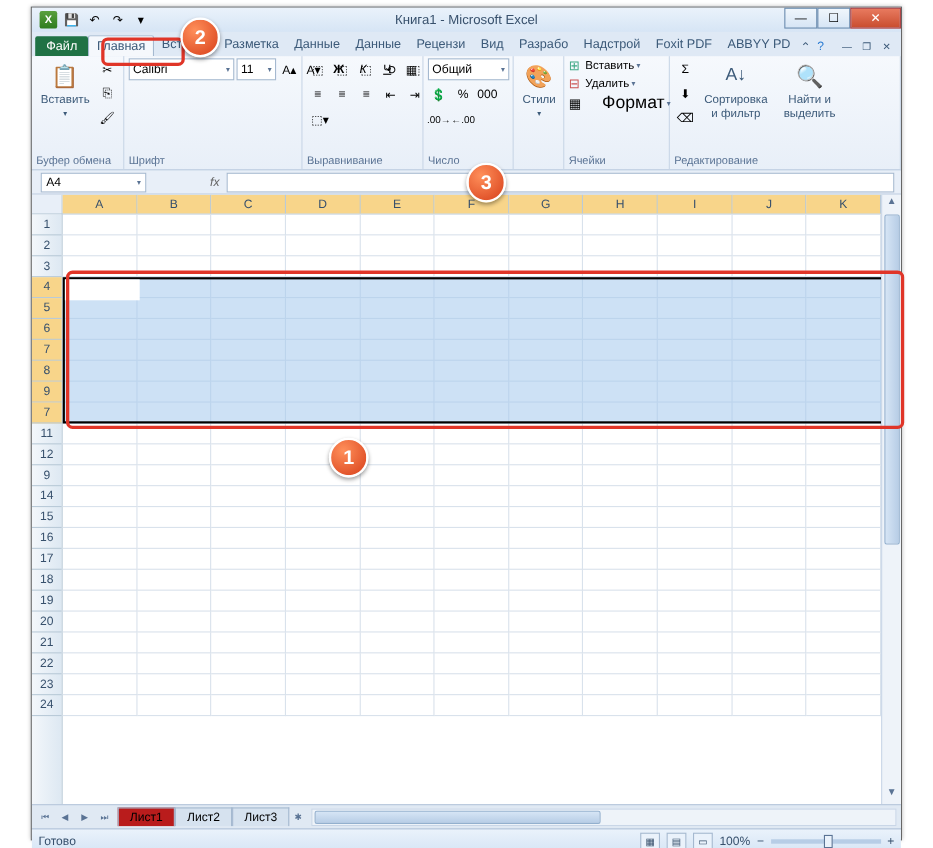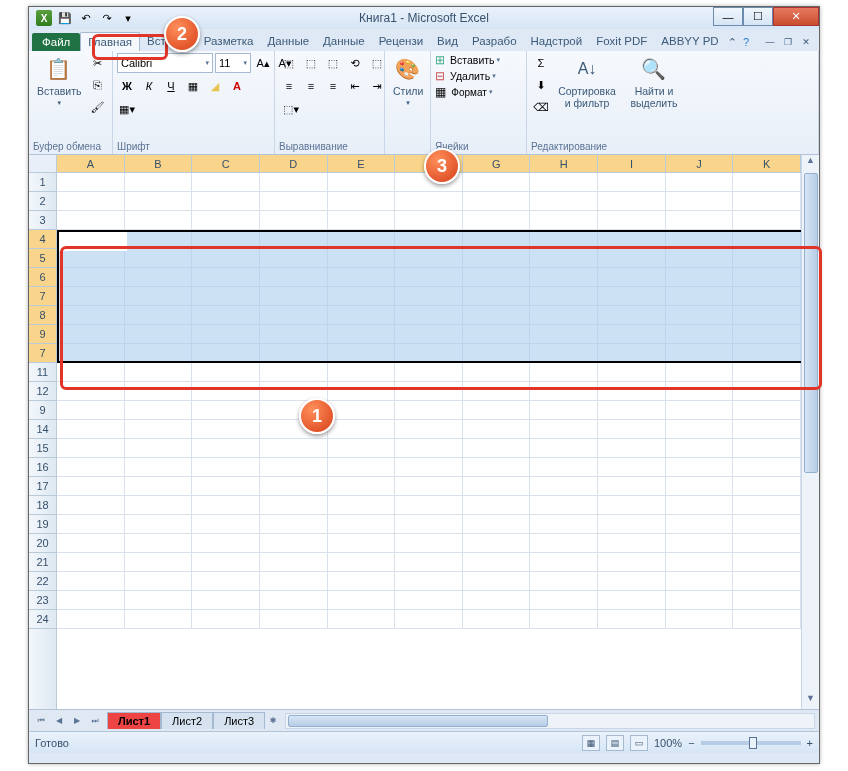--- a/index.html
+++ b/index.html
@@ -59,21 +59,21 @@
 .selection { position: absolute; left: 28px; top: 75px; width: 748px; height: 133px; background: rgba(164,200,236,.55); border: 2px solid #000; }
 .selection .active { position: absolute; left: 0; top: 0; width: 68px; height: 19px; background: #fff; }
 .vscroll { position: absolute; right: 0; top: 0; width: 18px; height: 100%; background: #eef3f9; border-left: 1px solid #c9d6e7; }
 .vscroll .arrow { height: 16px; text-align: center; font-size: 9px; color: #5a7394; }
 .vscroll .thumb { position: absolute; top: 18px; width: 14px; left: 2px; height: 300px; background: linear-gradient(90deg,#d6e5f5,#b7cde6); border: 1px solid #93b0ce; border-radius: 2px; }
 
 .sheet-tabs-row { height: 22px; background: #e0e9f3; display: flex; align-items: center; border-top: 1px solid #b1c3d9; }
 .sheet-nav { display: flex; padding: 0 4px; gap: 2px; }
 .sheet-nav-btn { width: 16px; height: 16px; font-size: 8px; color: #5a7394; display: flex; align-items: center; justify-content: center; }
 .sheet-tab { padding: 2px 10px; font-size: 11px; background: #d6e2ef; border: 1px solid #a5b9d0; border-bottom: none; }
-.sheet-tab.active { background: #ef4444; font-weight: bold; }
+.sheet-tab.active { background: #b91c1c; font-weight: normal; }
 .hscroll { flex: 1; height: 16px; margin: 0 4px; background: #eef3f9; border: 1px solid #c9d6e7; position: relative; }
 .hscroll .thumb { position: absolute; left: 2px; top: 1px; width: 260px; height: 12px; background: linear-gradient(#d6e5f5,#b7cde6); border: 1px solid #93b0ce; border-radius: 2px; }
 
 .statusbar { height: 22px; background: linear-gradient(#eaf2fb,#d6e5f5); border-top: 1px solid #b1c3d9; display: flex; align-items: center; justify-content: space-between; padding: 0 6px; font-size: 11px; color: #37506c; }
 .status-right { display: flex; align-items: center; gap: 6px; }
 .view-btn { width: 18px; height: 16px; border: 1px solid #a5b9d0; background: #eaf2fb; font-size: 9px; display: flex; align-items: center; justify-content: center; }
 .zoom-slider { width: 100px; height: 4px; background: #b7cde6; position: relative; }
 .zoom-thumb { position: absolute; left: 48px; top: -4px; width: 8px; height: 12px; background: #eaf2fb; border: 1px solid #5a7394; }
 
 
@@ -140,21 +140,21 @@
         <div class="small-col">
           <div class="small-btn">✂</div>
           <div class="small-btn">⎘</div>
           <div class="small-btn">🖌</div>
         </div>
       </div>
       <div class="group-label">Буфер обмена</div>
     </div>
 
     <div class="group" style="width:162px">
-      <div class="group-content" style="flex-direction:column;gap:3px">
+      <div class="group-content" style="flex-direction:row;gap:3px">
         <div class="font-row">
           <div class="font-combo font-name">
               <span>Calibri</span>
               <span class="combo-arrow">▾</span>
             </div>
           <div class="font-combo font-size">
               <span>11</span>
               <span class="combo-arrow">▾</span>
             </div>
           <div class="small-btn">A▴</div>
@@ -199,20 +199,38 @@
           <div class="small-btn">⇤</div>
           <div class="small-btn">⇥</div>
         </div>
         <div class="font-row">
           <div class="small-btn" style="width:auto;padding:0 4px">⬚▾</div>
         </div>
       </div>
       <div class="group-label">Выравнивание</div>
     </div>
 
+    <div class="group" style="width:82px">
+      <div class="group-content" style="flex-direction:column;gap:3px">
+        <div class="font-combo" style="width:74px">
+            <span>Общий</span>
+            <span class="combo-arrow">▾</span>
+          </div>
+        <div class="font-row">
+          <div class="small-btn">💲</div>
+          <div class="small-btn">%</div>
+          <div class="small-btn">000</div>
+        </div>
+        <div class="font-row">
+          <div class="small-btn" style="font-size:9px">.00→</div>
+          <div class="small-btn" style="font-size:9px">←.00</div>
+        </div>
+      </div>
+      <div class="group-label">Число</div>
+    </div>
 
     <div class="group" style="width:46px">
       <div class="group-content">
         <div class="big-btn">
           <div class="ico">🎨</div>
           <span>Стили</span>
           <span style="font-size:7px">▾</span>
         </div>
       </div>
       <div class="group-label">&nbsp;</div>
@@ -225,21 +243,21 @@
             <span style="font-size:10.5px;margin-left:3px">Вставить</span>
             <span class="combo-arrow">▾</span>
           </div>
         <div class="font-row">
             <span style="font-size:12px;color:#c55">⊟</span>
             <span style="font-size:10.5px;margin-left:3px">Удалить</span>
             <span class="combo-arrow">▾</span>
           </div>
         <div class="font-row">
             <span style="font-size:12px">▦</span>
-            <span style="font-size:10px;margin-left:3px">Формат</span>
+            <span style="font-size:16px;margin-left:17px">Формат</span>
             <span class="combo-arrow">▾</span>
           </div>
       </div>
       <div class="group-label">Ячейки</div>
     </div>
 
     <div class="group" style="flex:1">
       <div class="group-content">
         <div class="small-col">
           <div class="small-btn">Σ</div>
@@ -252,20 +270,28 @@
         </div>
         <div class="big-btn">
           <div class="ico">🔍</div>
           <span style="width:54px">Найти и выделить</span>
         </div>
       </div>
       <div class="group-label">Редактирование</div>
     </div>
   </div>
 
+  <div class="namebox-row">
+    <div class="namebox">
+        <span>A4</span>
+        <span class="combo-arrow">▾</span>
+      </div>
+    <span class="fx-label">fx</span>
+    <div class="formula-input"></div>
+  </div>
 
   <div class="grid-area">
     <div class="corner"></div>
     <div class="col-headers" id="col-headers">
         <div class="col-h sel">A</div>
         <div class="col-h sel">B</div>
         <div class="col-h sel">C</div>
         <div class="col-h sel">D</div>
         <div class="col-h sel">E</div>
         <div class="col-h sel">F</div>

